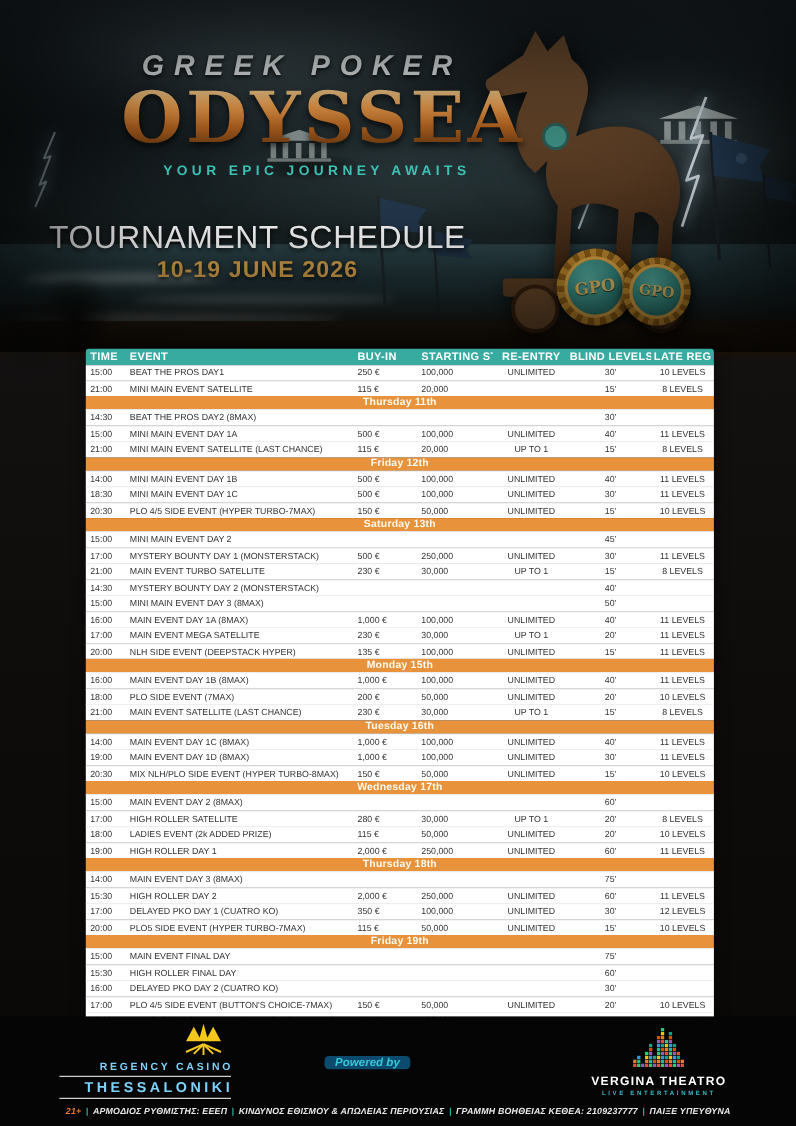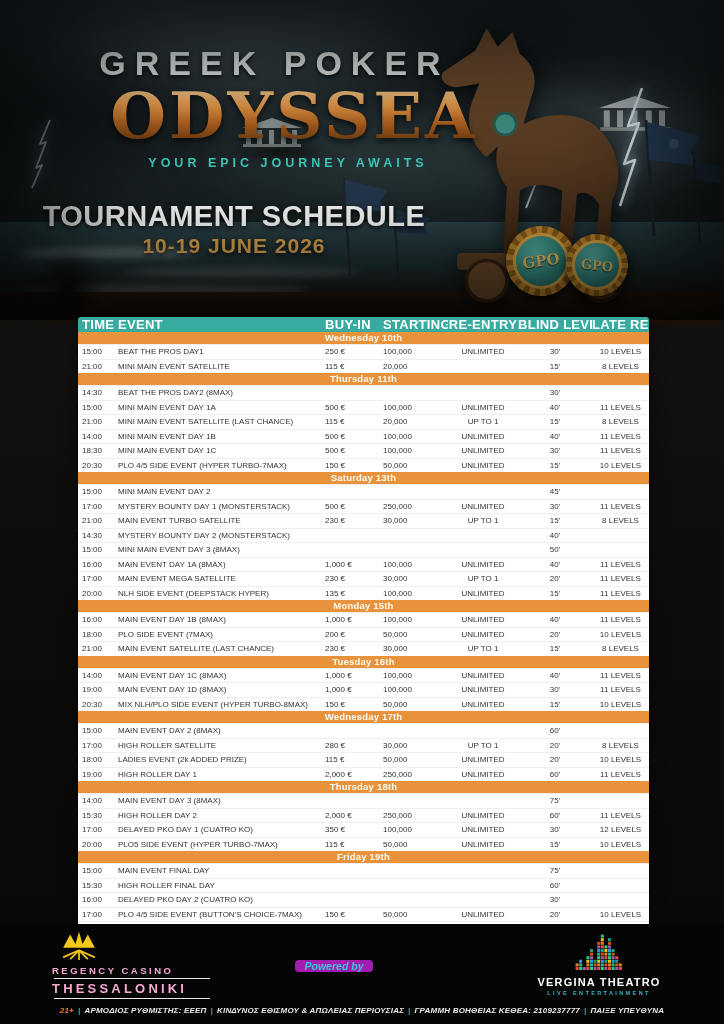--- a/index.html
+++ b/index.html
@@ -42,48 +42,48 @@
   .chip-face{width:72%;height:72%;border-radius:50%;background:radial-gradient(circle at 40% 35%,#58b3a6,#2e7f77 65%,#215a56);
     border:3px solid #d8a243;display:flex;align-items:center;justify-content:center;}
   .chip-label{font-family:"DejaVu Serif",serif;font-weight:bold;color:#e9c36a;text-shadow:0 1px 1px #143833;}
   .chip1{left:506px;top:226px;width:70px;height:70px;transform:rotate(-8deg);}
   .chip1 .chip-label{font-size:15px;}
   .chip2{left:566px;top:234px;width:62px;height:62px;transform:rotate(6deg);}
   .chip2 .chip-label{font-size:13px;}
   .vignette{position:absolute;inset:0;box-shadow:inset 0 0 120px 50px rgba(0,0,0,.75);pointer-events:none;}
   
   .brand{position:absolute;top:44px;left:0;width:540px;text-align:center;}
-  .brand-top{color:#eef3f3;font-size:34px;font-weight:bold;letter-spacing:9px;margin-left:9px;text-shadow:0 2px 4px rgba(0,0,0,.8);}
+  .brand-top{color:#eef3f3;font-size:26px;font-weight:bold;letter-spacing:9px;margin-left:9px;text-shadow:0 2px 4px rgba(0,0,0,.8);font-style:italic;}
   .brand-main{font-family:"DejaVu Serif",serif;font-weight:bold;font-size:64px;line-height:1.02;letter-spacing:3px;
     background:linear-gradient(180deg,#fbd79a 5%,#e99a4a 35%,#b0611f 62%,#6f3c12 88%);
     -webkit-background-clip:text;background-clip:text;color:transparent;
     filter:drop-shadow(0 3px 3px rgba(0,0,0,.7));padding-left:48px;}
   .tagline{margin-top:8px;color:#3fc9bc;font-size:12.5px;font-weight:bold;letter-spacing:4px;padding-left:36px;}
   .sched-head{position:absolute;top:200px;left:0;width:468px;text-align:center;text-shadow:0 2px 5px rgba(0,0,0,.85);}
-  .sched-title{color:#fff;font-size:29px;font-weight:700;letter-spacing:.5px;}
+  .sched-title{color:#fff;font-size:29px;font-weight:400;letter-spacing:.5px;}
   .sched-dates{color:#dba54e;font-size:21px;font-weight:800;letter-spacing:1px;margin-top:1px;}
   
   .schedule{position:absolute;top:317px;left:78px;width:571px;box-shadow:0 3px 14px rgba(0,0,0,.6);}
   .thead,.trow{display:grid;grid-template-columns:40px 207px 58px 65px 70px 74px 57px;align-items:center;}
-  .thead{background:#38aba0;color:#fff;height:15px;font-size:13px;font-weight:bold;letter-spacing:.3px;border-radius:3px 3px 0 0;}
+  .thead{background:#38aba0;color:#fff;height:15px;font-size:10px;font-weight:bold;letter-spacing:.3px;border-radius:3px 3px 0 0;}
   .day-bar{background:#e8923c;color:#fdfcf2;font-size:9.5px;font-weight:bold;text-align:center;height:12px;line-height:12.5px;letter-spacing:.2px;}
   .trow{background:#fff;height:13.5px;font-size:8px;color:#333;border-top:1px solid #efefef;}
   .trow:first-child{border-top:none;}
   .cell,.hcell{white-space:nowrap;overflow:hidden;}
   .a0{padding-left:4px;} .a1,.a2,.a3{text-align:left;}
   .a4,.a5,.a6{text-align:center;}
   
   .footer{position:absolute;top:924px;left:0;width:724px;height:100px;background:#050505;}
   .logos{display:flex;justify-content:space-between;align-items:center;padding:8px 50px 0 52px;height:66px;}
-  .regency{width:160px;text-align:left;color:#f9a8d4;}
+  .regency{width:160px;text-align:right;color:#7dd3fc;}
   .regency .l1{font-size:9.5px;letter-spacing:2.5px;font-weight:bold;margin-top:1px;}
   .regency .rule{height:1px;background:#e8e8e8;margin:2px 2px;}
   .regency .l2{font-size:13px;letter-spacing:3.2px;font-weight:bold;margin:1px 0;}
   .novibet{text-align:center;position:relative;width:190px;}
-  .pb-badge{display:inline-block;background:#a21caf;color:#37c8d9;font-size:10.5px;font-weight:bold;font-style:italic;
+  .pb-badge{display:inline-block;background:#0c4a6e;color:#37c8d9;font-size:10.5px;font-weight:bold;font-style:italic;
     padding:0 10px;border-radius:4px;position:relative;left:-34px;margin-bottom:-3px;}
   .nv-word{color:#fff;font-size:40px;font-weight:800;font-style:italic;letter-spacing:-1.5px;line-height:.9;}
   .vergina{width:150px;text-align:center;}
   .vergina .vt-name{color:#fff;font-size:11px;font-weight:bold;letter-spacing:1.2px;margin-top:2px;}
   .vergina .vt-sub{color:#38b9c9;font-size:5.5px;font-weight:bold;letter-spacing:2.4px;margin-top:2px;}
   .disclaimer{text-align:center;font-size:8px;font-style:italic;font-weight:bold;color:#eaeaea;margin-top:8px;letter-spacing:.2px;}
   .disclaimer .age{color:#e87a2a;}
   .disclaimer .sep{color:#3aaca1;padding:0 4px;}
 </style>
 </head>
@@ -202,21 +202,20 @@
     <div class="thead">
       <div class="hcell a0">TIME</div>
       <div class="hcell a1">EVENT</div>
       <div class="hcell a2">BUY-IN</div>
       <div class="hcell a3">STARTING STACK</div>
       <div class="hcell a4">RE-ENTRY</div>
       <div class="hcell a5">BLIND LEVELS</div>
       <div class="hcell a6">LATE REG</div>
     </div>
     <div id="table-body">
-        <div class="day-bar">Wednesday 10th</div>
         <div class="trow">
           <div class="cell a0">15:00</div>
           <div class="cell a1">BEAT THE PROS DAY1</div>
           <div class="cell a2">250 €</div>
           <div class="cell a3">100,000</div>
           <div class="cell a4">UNLIMITED</div>
           <div class="cell a5">30'</div>
           <div class="cell a6">10 LEVELS</div>
         </div>
         <div class="trow">
@@ -249,20 +248,21 @@
         </div>
         <div class="trow">
           <div class="cell a0">21:00</div>
           <div class="cell a1">MINI MAIN EVENT SATELLITE (LAST CHANCE)</div>
           <div class="cell a2">115 €</div>
           <div class="cell a3">20,000</div>
           <div class="cell a4">UP TO 1</div>
           <div class="cell a5">15'</div>
           <div class="cell a6">8 LEVELS</div>
         </div>
+        <div class="day-bar">Friday 12th</div>
         <div class="trow">
           <div class="cell a0">14:00</div>
           <div class="cell a1">MINI MAIN EVENT DAY 1B</div>
           <div class="cell a2">500 €</div>
           <div class="cell a3">100,000</div>
           <div class="cell a4">UNLIMITED</div>
           <div class="cell a5">40'</div>
           <div class="cell a6">11 LEVELS</div>
         </div>
         <div class="trow">

